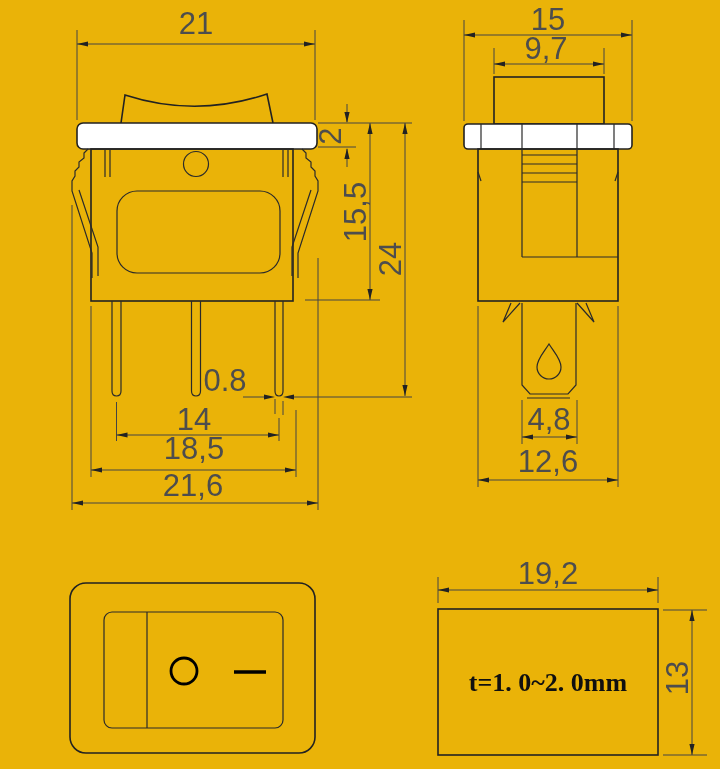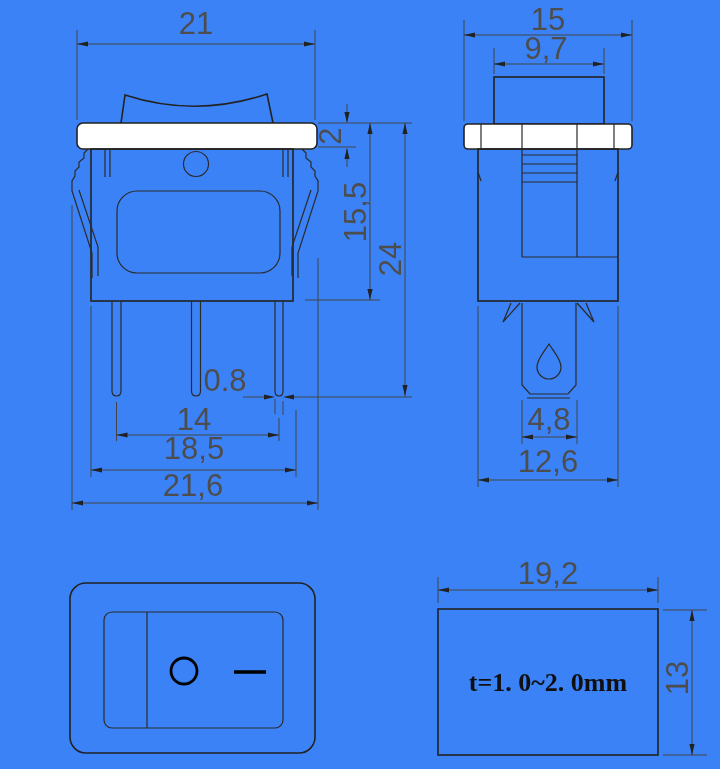--- a/index.html
+++ b/index.html
@@ -1,16 +1,16 @@
 <!DOCTYPE html>
 <html><head>
 <meta charset="utf-8">
 <style>
   html,body{margin:0;padding:0;background:#ffffff;}
-  .stage{width:720px;height:769px;background:#3b82f6;position:relative;overflow:hidden;}
+  .stage{width:720px;height:769px;background:#eab308;position:relative;overflow:hidden;}
   svg{display:block;}
   .obj{stroke:#222;stroke-width:1.6;fill:none;}
   .obj-thin{stroke:#2a2a2a;stroke-width:1.2;fill:none;}
   .obj-fill{stroke:#222;stroke-width:1.6;fill:#fff;}
   .dim{stroke:#444;stroke-width:1;fill:none;}
   .arrow{fill:#222;stroke:none;}
   .bold-sym{stroke:#000;fill:none;}
   text.dimtext{font-family:"Liberation Sans", sans-serif;font-size:31px;fill:#4d4d4d;text-anchor:middle;}
   text.note{font-family:"Liberation Serif", serif;font-size:26px;font-weight:bold;fill:#101010;text-anchor:middle;}
 </style>

